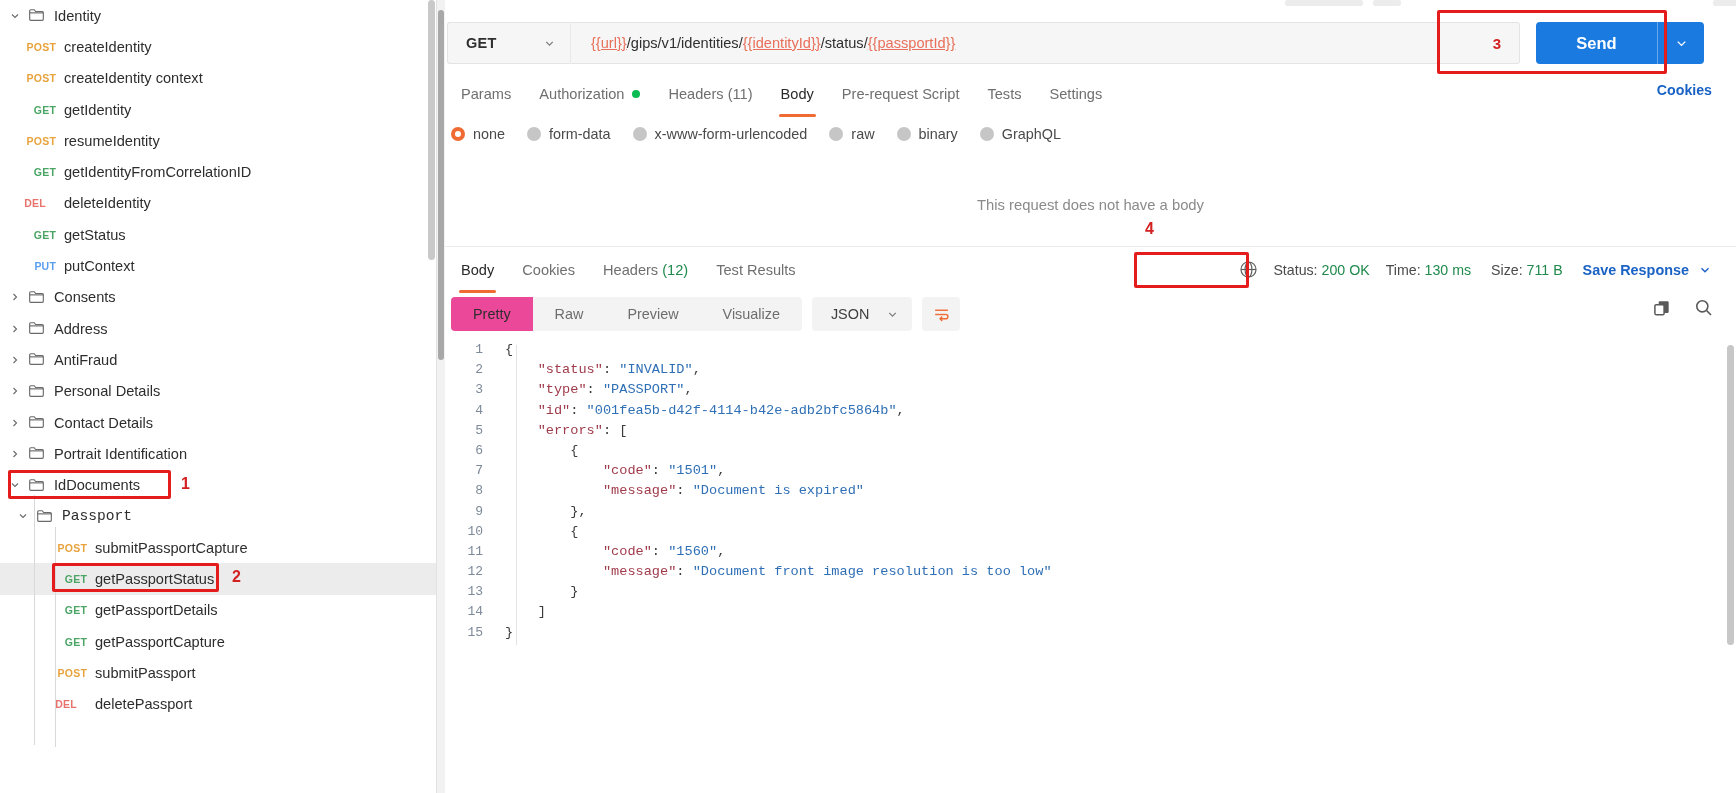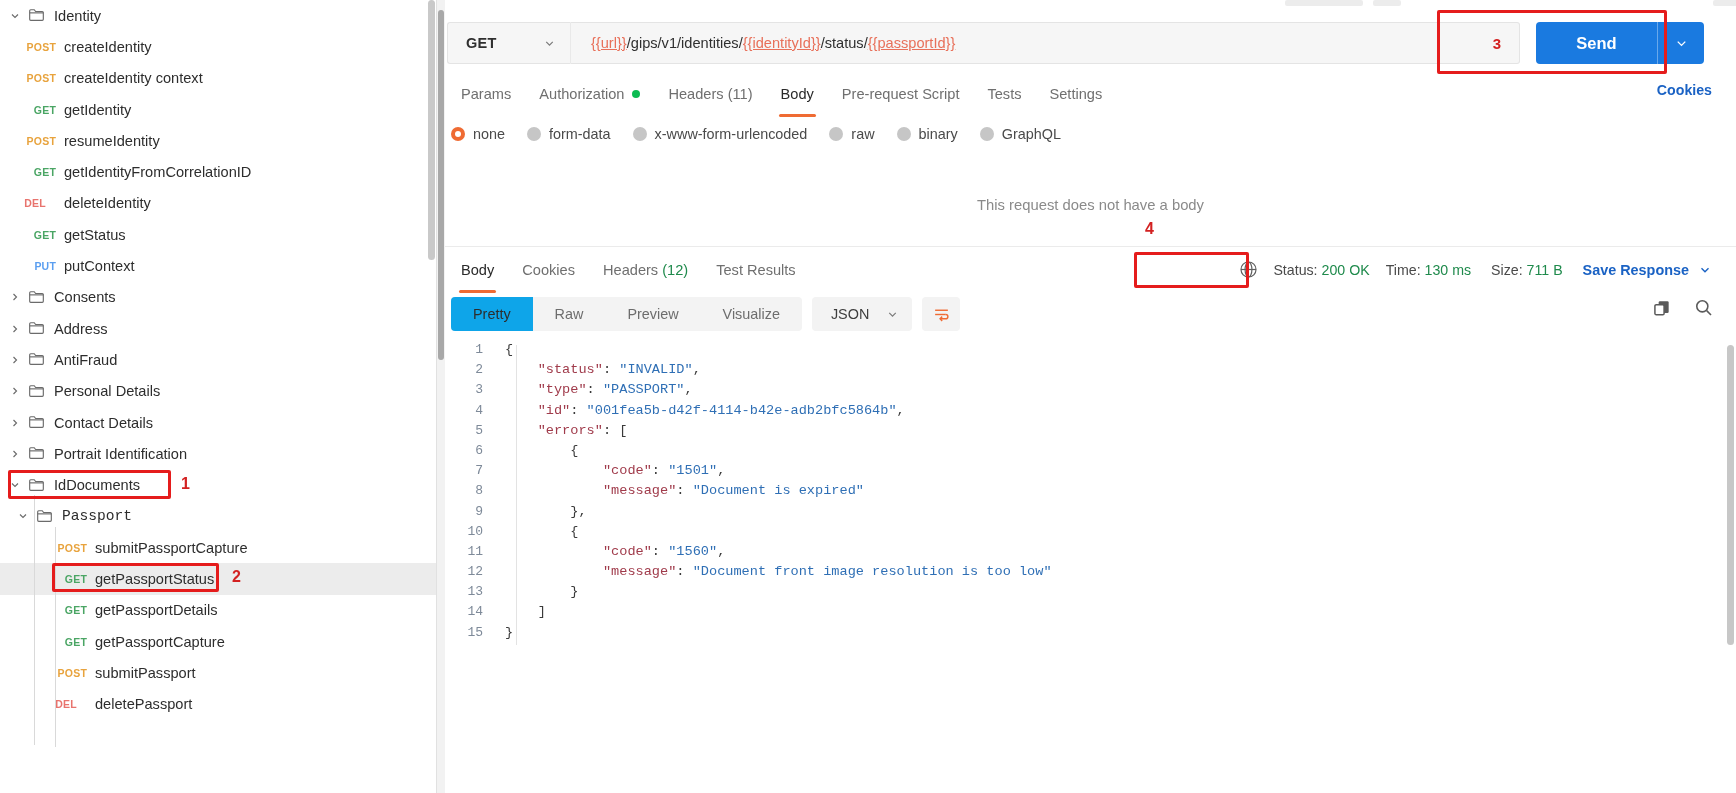--- a/index.html
+++ b/index.html
@@ -205,21 +205,21 @@
     position: absolute; left: 14px; top: 297px; height: 34px; display: flex; align-items: center;
   }
   .seg-group {
     height: 34px; background: #f3f3f3; border-radius: 4px; display: flex; align-items: center;
     overflow: hidden;
   }
   .seg {
     height: 34px; padding: 0 22px; display: flex; align-items: center;
     font-size: 14.4px; color: #6d6d6d; cursor: pointer;
   }
-  .seg.active { background: #0ea5e9; color: #2d2d2d; }
+  .seg.active { background: #ec4899; color: #2d2d2d; }
   .json-select {
     height: 34px; margin-left: 10px; background: #f3f3f3; border-radius: 4px;
     display: flex; align-items: center; padding: 0 13px 0 19px; gap: 17px; cursor: pointer;
   }
   .json-select .jtxt { font-size: 14.4px; color: #3d3d3d; }
   .wrap-btn {
     width: 38px; height: 34px; margin-left: 10px; background: #f3f3f3; border-radius: 4px;
     display: flex; align-items: center; justify-content: center; cursor: pointer; color: #ef6b33;
   }
   .resp-right-icons {

